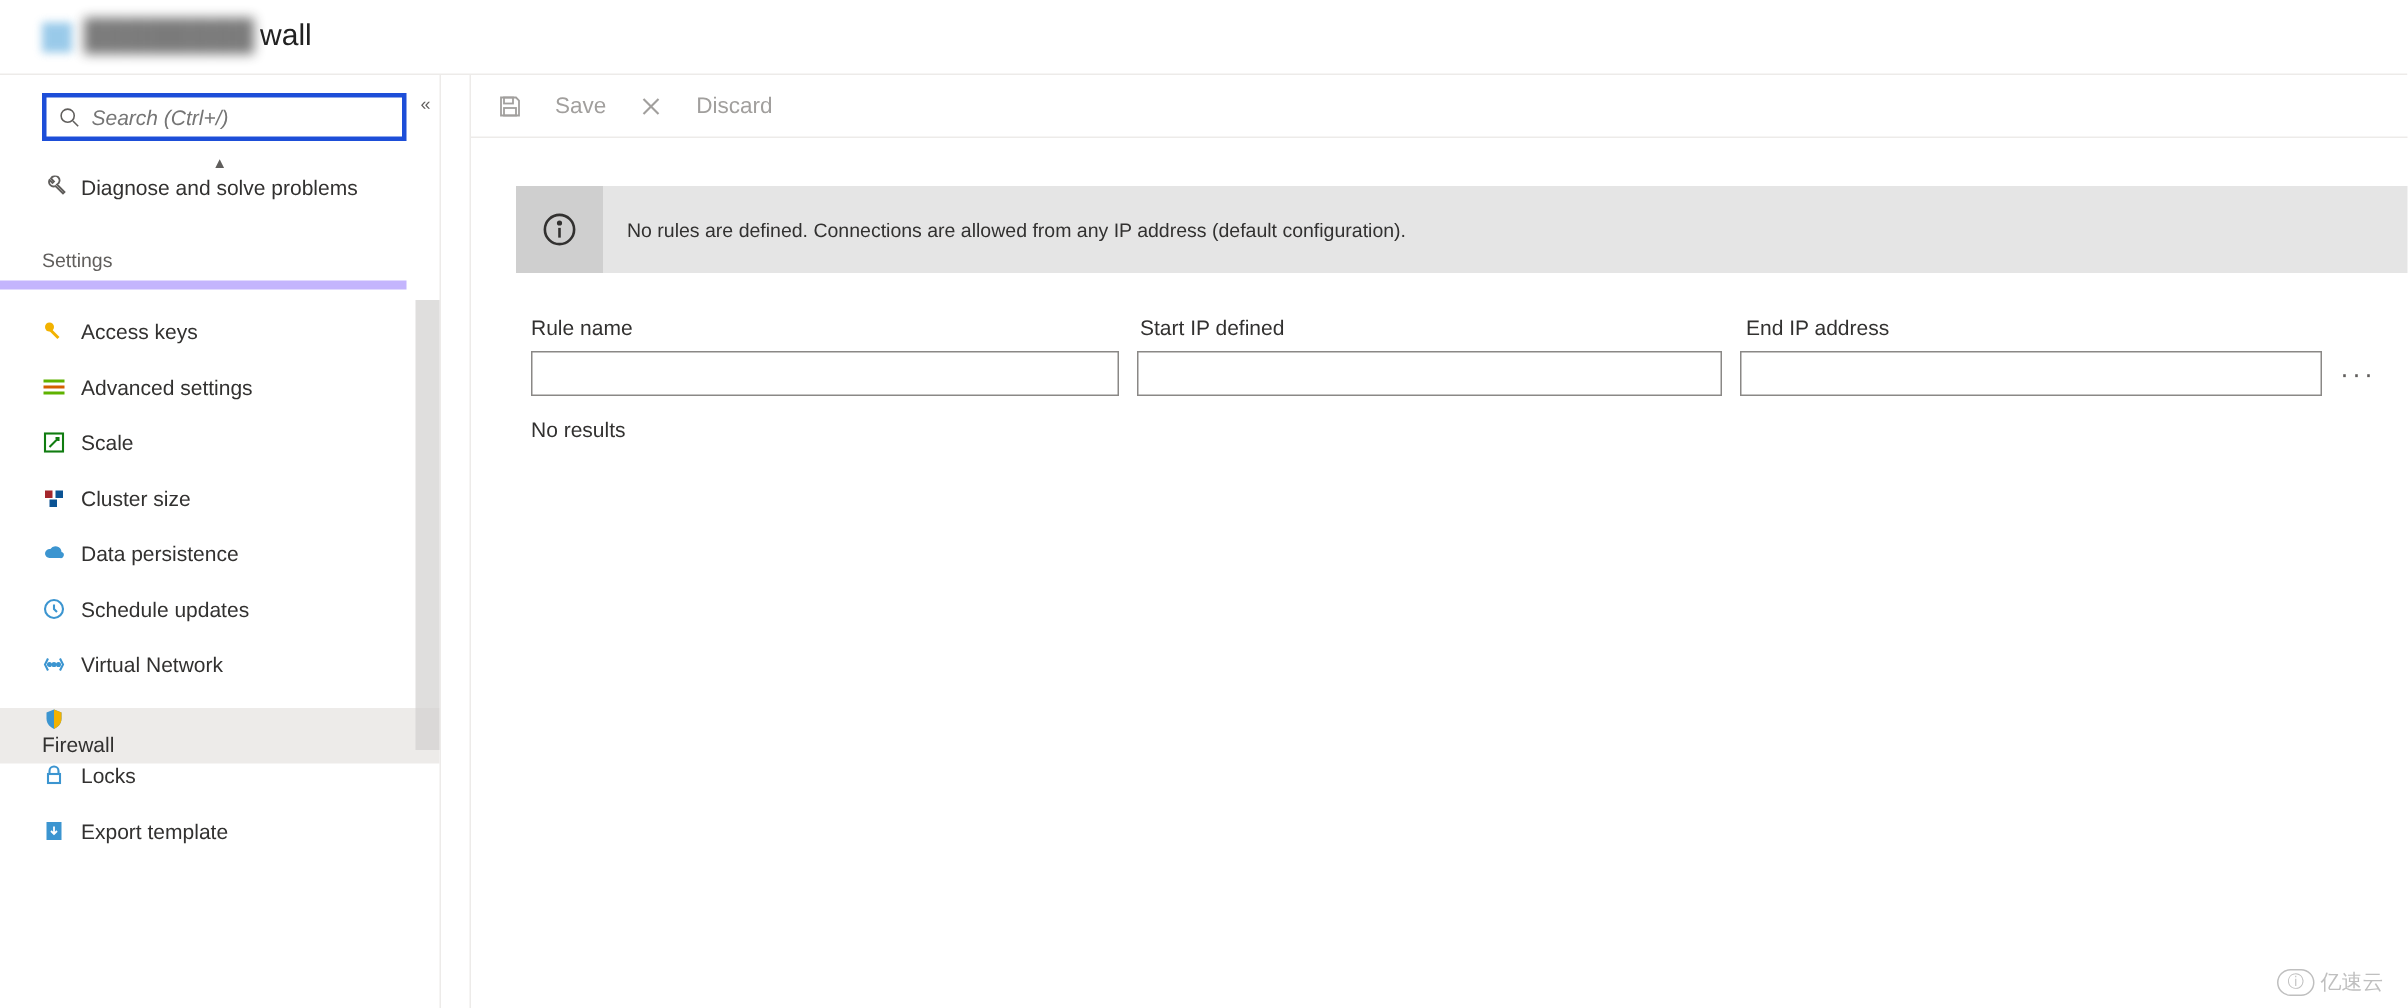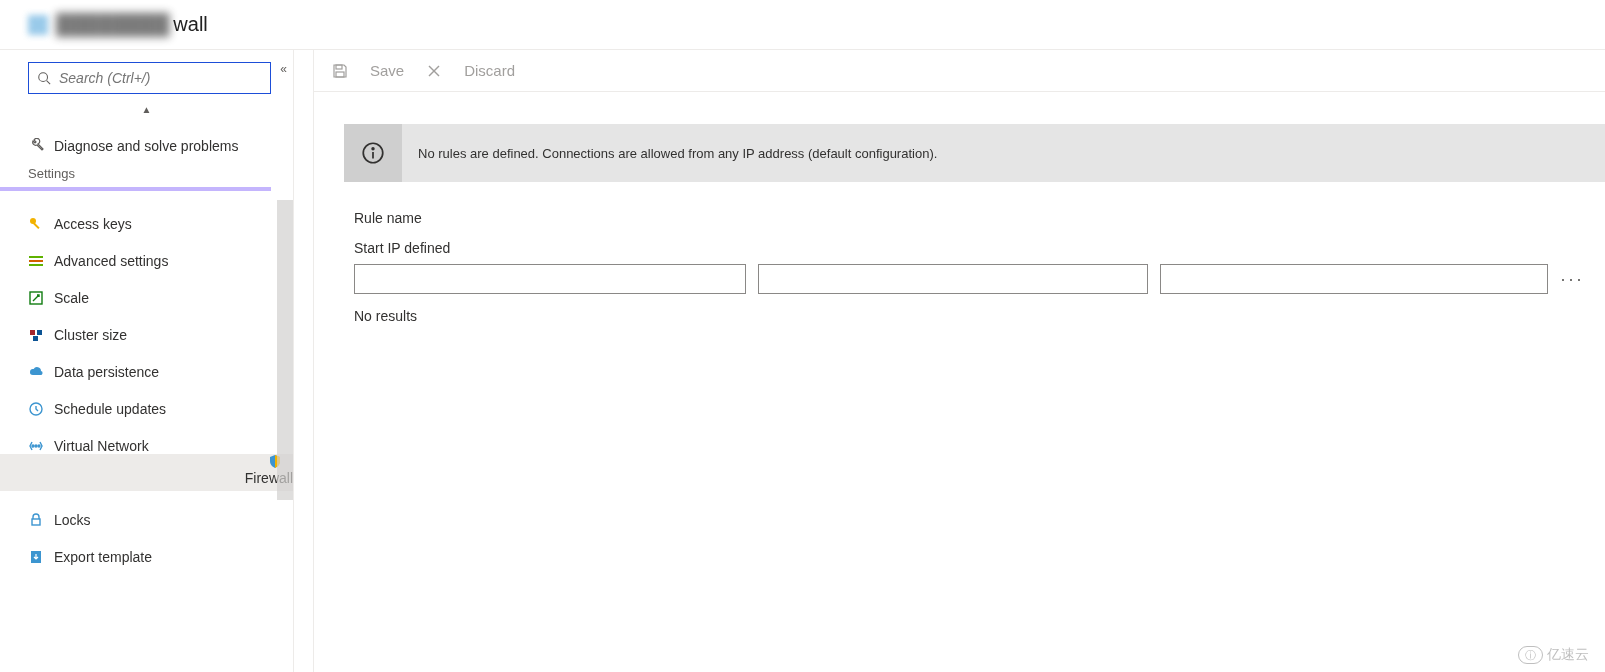--- a/index.html
+++ b/index.html
@@ -65,21 +65,21 @@
       font-size: 12px;
       color: #605e5c;
       cursor: pointer;
     }
     .sidebar-search-wrap {
       padding: 0 22px 6px 28px;
     }
     .sidebar-search {
       display: flex;
       align-items: center;
-      border: 1px solid #1d4ed8;
+      border: 3px solid #1d4ed8;
       height: 32px;
       padding: 0 8px;
       width: 100%;
     }
     .sidebar-search svg { width:14px; height:14px; margin-right:8px; flex-shrink:0; }
     .sidebar-search input {
       border: none;
       outline: none;
       flex: 1;
       font-style: italic;
@@ -91,21 +91,21 @@
     .sidebar-scrollcarat {
       display: flex;
       justify-content: center;
       color: #605e5c;
       font-size: 10px;
       padding: 4px 0 2px 0;
     }
 
     .nav-item {
       display: flex;
-      align-items: flex-end;
+      align-items: flex-start;
       height: 37px;
       padding-left: 28px;
       cursor: pointer;
       font-size: 14px;
       color: #323130;
     }
     .nav-item.selected { background: #edebe9; flex-direction: column; }
     .nav-item .icon-slot {
       width: 26px;
       display: flex;
@@ -114,22 +114,22 @@
     }
     .nav-item .icon-slot svg, .nav-item .icon-slot span.ico {
       width: 16px; height: 16px;
     }
 
     .nav-section-label {
       font-size: 13px;
       color: #605e5c;
       font-weight: 400;
       padding: 12px 0 6px 28px;
-      border-bottom: 4px solid #c4b5fd;
-      margin-bottom: 4px;
+      border-bottom: 6px solid #c4b5fd;
+      margin-bottom: 20px;
       margin-right: 22px;
     }
 
     
     .sidebar-fake-scroll {
       position: absolute;
       right: 0;
       top: 150px;
       width: 16px;
       height: 300px;
@@ -206,21 +206,20 @@
     
     .rules-table {
       margin-top: 28px;
       padding-right: 24px;
     }
     .rules-header-row {
       display: flex;
       gap: 14px;
       padding-left: 10px;
       margin-bottom: 8px;
-      flex-direction: column;
     }
     .rules-header-row .col-label {
       font-size: 14px;
       color: #323130;
       font-weight: 400;
     }
     .col1 { width: 392px; }
     .col2 { width: 390px; }
     .col3 { width: 388px; }
     .rules-input-row {
@@ -448,20 +447,21 @@
                 <line x1="12" y1="11" x2="12" y2="17"></line>
               </svg>
           </div>
           <div class="info-text">No rules are defined. Connections are allowed from any IP address (default configuration).</div>
         </div>
 
         <div class="rules-table">
           <div class="rules-header-row">
             <div class="col-label col1">Rule name</div>
             <div class="col-label col2">Start IP defined</div>
+            <div class="col-label col3">End IP address</div>
           </div>
           <div class="rules-input-row">
             <input class="in1" type="text" style="">
             <input class="in2" type="text" style="">
             <input class="in3" type="text" style="">
             <span class="row-actions">···</span>
           </div>
           <div class="no-results">No results</div>
         </div>
       </div>

